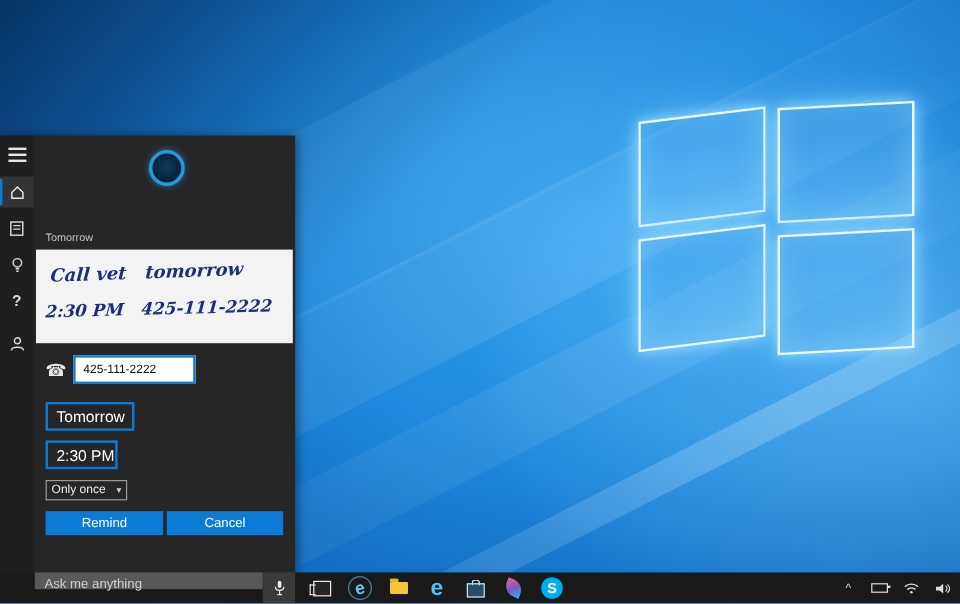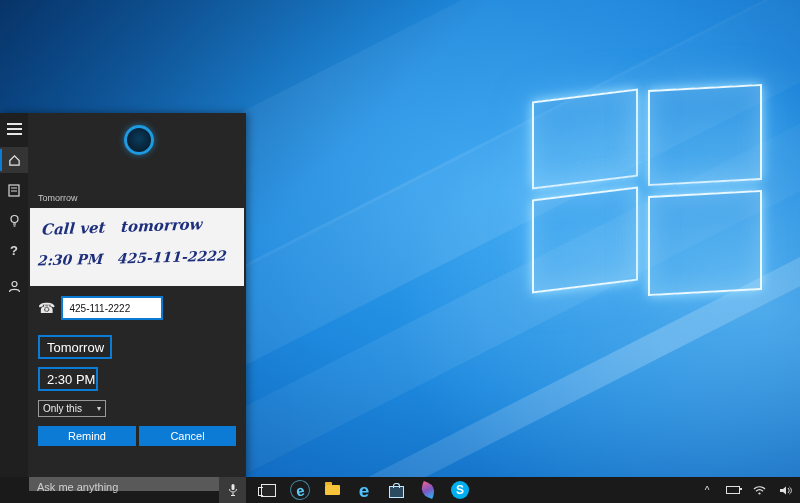--- a/index.html
+++ b/index.html
@@ -165,21 +165,21 @@
 
       <div class="phonerow">
         <span class="phoneglyph">☎</span>
         <div class="chip phonechip">425-111-2222</div>
       </div>
 
       <div class="chip datechip">Tomorrow</div>
       <div class="chip timechip">2:30 PM</div>
 
       <div class="recur">
-        <span>Only this</span>
+        <span>Only once</span>
         <span class="chev">▾</span>
       </div>
 
       <div class="btn remind">Remind</div>
       <div class="btn cancel">Cancel</div>
     </div>
   </div>
 
   <div class="taskbar">
     <div class="search">

